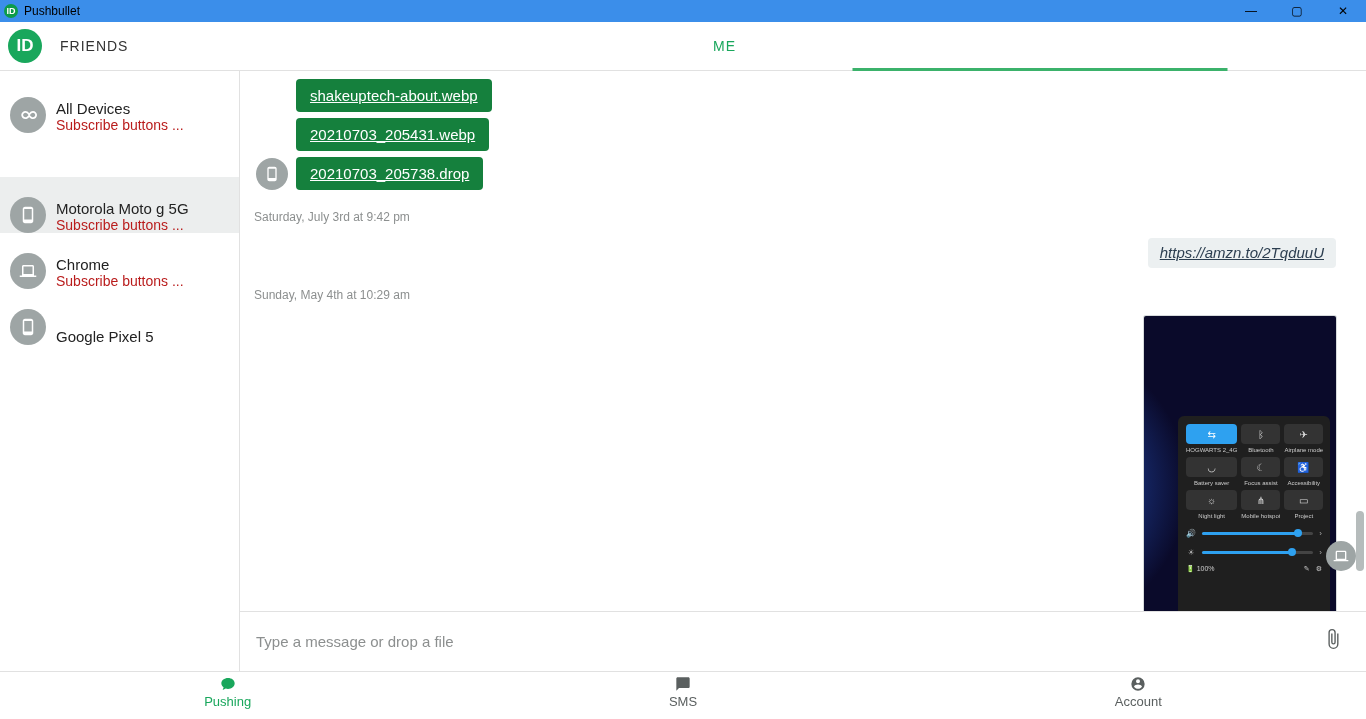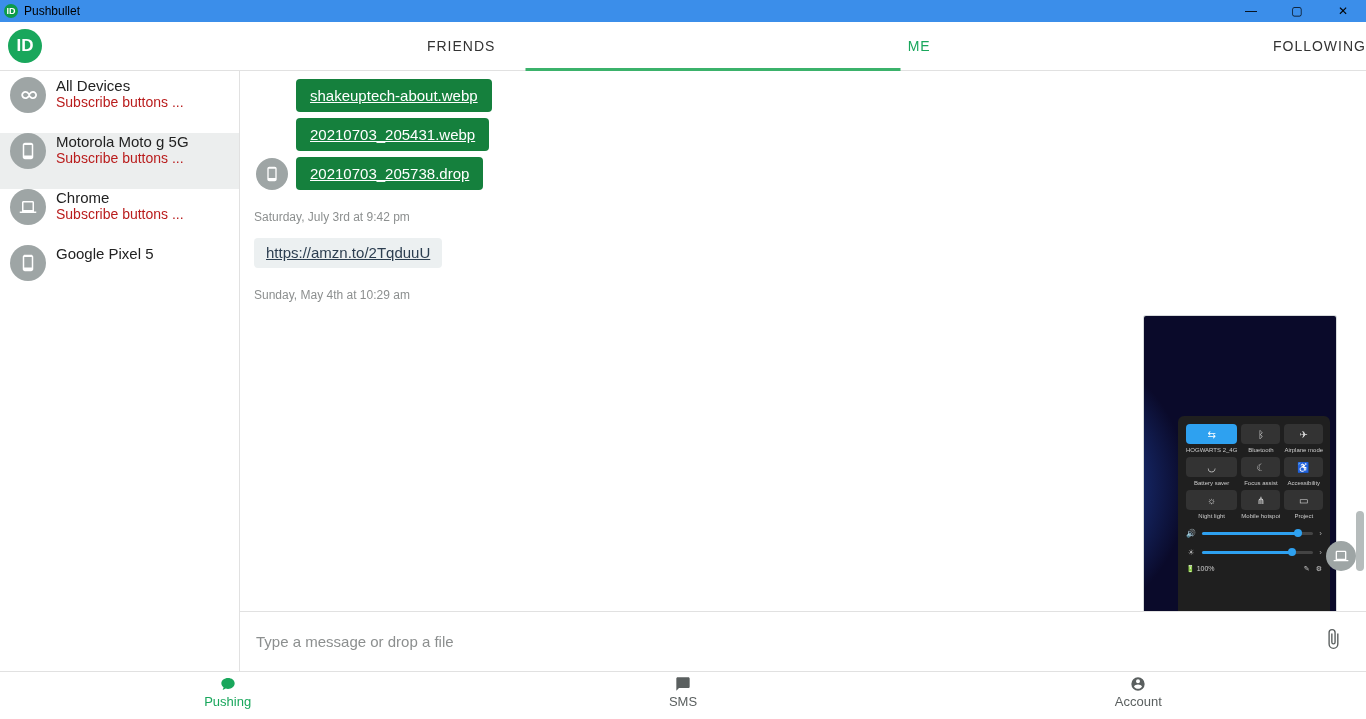--- a/index.html
+++ b/index.html
@@ -10,48 +10,48 @@
   .titlebar .tb-icon { width: 14px; height: 14px; border-radius: 50%; background: #0d9b4a; margin-right: 6px; display:flex; align-items:center; justify-content:center; }
   .titlebar .tb-icon span { color:#fff; font-weight:bold; font-size:9px; }
   .titlebar .spacer { flex: 1; }
   .titlebar .wbtn { width: 46px; height: 22px; display:flex; align-items:center; justify-content:center; font-size:12px; color:#000; }
   .titlebar .wbtn.close { }
 
   
   .toptabs { height: 49px; border-bottom: 1px solid #e1e1e1; display:flex; align-items:stretch; }
   .toptabs .logo-cell { width: 60px; display:flex; align-items:center; justify-content:flex-start; padding-left:8px; }
   .toptabs .logo { width: 34px; height:34px; border-radius:50%; background:#19a75c; display:flex; align-items:center; justify-content:center; color:#fff; font-weight:bold; font-size:17px; }
-  .toptabs .tab { flex:1; display:flex; align-items:center; justify-content:flex-end; font-size:14px; letter-spacing:1px; color:#333; position:relative; font-weight:400; }
+  .toptabs .tab { flex:1; display:flex; align-items:center; justify-content:flex-start; font-size:14px; letter-spacing:1px; color:#333; position:relative; font-weight:400; }
   .toptabs .tab.active { color:#19a75c; }
   .toptabs .tab.active::after { content:""; position:absolute; bottom:-1px; height:3px; width:375px; left:50%; transform:translateX(-50%); background:#3bb26b; }
 
   
   .body { display:flex; height: calc(719px - 22px - 49px - 48px); }
 
   
   .sidebar { width: 240px; border-right:1px solid #e1e1e1; padding-top:6px; }
-  .dev { display:flex; align-items:flex-start; height:56px; padding:0 10px; cursor:pointer; }
-  .dev.selected { background:#eceeee; }
+  .dev { display:flex; align-items:flex-end; height:56px; padding:0 10px; cursor:pointer; }
+  .dev.selected { background:#eceeee;margin-top:44px; }
   .dev .dicon { width:36px; height:36px; border-radius:50%; background:#9ea5a5; display:flex; align-items:center; justify-content:center; color:#fff; margin-right:10px; flex-shrink:0; }
   .dev .dtext { overflow:hidden; }
   .dev .dname { font-size:15px; color:#222; white-space:nowrap; overflow:hidden; text-overflow:ellipsis; }
   .dev .dsub { font-size:14px; color:#b91c1c; white-space:nowrap; overflow:hidden; text-overflow:ellipsis; }
 
   
   .chatcol { flex:1; display:flex; flex-direction:column; position:relative; }
   .messages { flex:1; overflow:hidden; position:relative; padding:8px 30px 0 14px; }
 
   .file-row { display:flex; align-items:flex-end; margin-bottom:6px; }
   .file-row .avatar-slot { width:36px; display:flex; justify-content:center; }
   .file-row .avatar { width:32px; height:32px; border-radius:50%; background:#9ea5a5; display:flex; align-items:center; justify-content:center; color:#fff; }
   .file-pill { background:#15803d; color:#fff; padding:8px 14px; border-radius:4px; font-size:15px; text-decoration:underline; margin-left:6px; }
 
   .date-sep { text-align:left; color:#8c8f8f; font-size:12px; margin:20px 0 14px; }
 
-  .right-msg { display:flex; justify-content:flex-start; margin-bottom:0; }
+  .right-msg { display:flex; justify-content:flex-end; margin-bottom:0;font-style:italic; }
   .link-bubble { background:#ecf0f1; border-radius:4px; padding:6px 12px; }
   .link-bubble a { color:#2c3e50; text-decoration:underline; font-size:15px; }
 
   .image-msg { display:flex; justify-content:flex-end; margin-top:6px; }
   .image-wrap { position:relative; }
   .screenshot { width:192px; height:312px; border-radius:2px; background:#0a0a2a; position:relative; overflow:hidden; box-shadow:0 0 0 1px #d7dbdc; }
   .screenshot .bloom { position:absolute; width:260px; height:260px; border-radius:50%; background:radial-gradient(circle at 30% 50%, #2b5fd9 0%, #0a0a2a 65%); left:-180px; top:40px; }
   .qs-panel { position:absolute; right:6px; bottom:6px; top:100px; left:34px; background:#1f1f1f; border-radius:6px; padding:8px 8px 6px; }
   .qs-grid { display:grid; grid-template-columns:repeat(3,1fr); gap:4px; }
   .qs-cell { text-align:center; }
@@ -102,23 +102,20 @@
 <div class="toptabs">
   <div class="logo-cell">
     <div class="logo">ID</div>
   </div>
   <div class="tab">
       <span>FRIENDS</span>
     </div>
   <div class="tab active">
       <span>ME</span>
     </div>
-  <div class="tab">
-      <span>FOLLOWING</span>
-    </div>
 </div>
 
 <div class="body">
 
   <div class="sidebar">
     <div class="dev">
       <div class="dicon">
         <svg class="ic16" viewBox="0 0 24 24">
             <path d="M18.6 6.6c-2 0-3.5 1.2-5 2.9-1.5-1.7-3-2.9-5-2.9C5.7 6.6 3 8.9 3 12s2.7 5.4 5.6 5.4c2 0 3.5-1.2 5-2.9 1.5 1.7 3 2.9 5 2.9 2.9 0 5.4-2.3 5.4-5.4s-2.5-5.4-5.4-5.4zM8.6 15c-1.7 0-3.1-1.3-3.1-3s1.4-3 3.1-3c1.3 0 2.4 1 3.7 2.5l.4.5-.4.5C10.9 14 9.9 15 8.6 15zm10 0c-1.3 0-2.4-1-3.7-2.5l-.4-.5.4-.5c1.4-1.5 2.4-2.5 3.7-2.5 1.7 0 3 1.3 3 3s-1.3 3-3 3z"></path>
           </svg>

